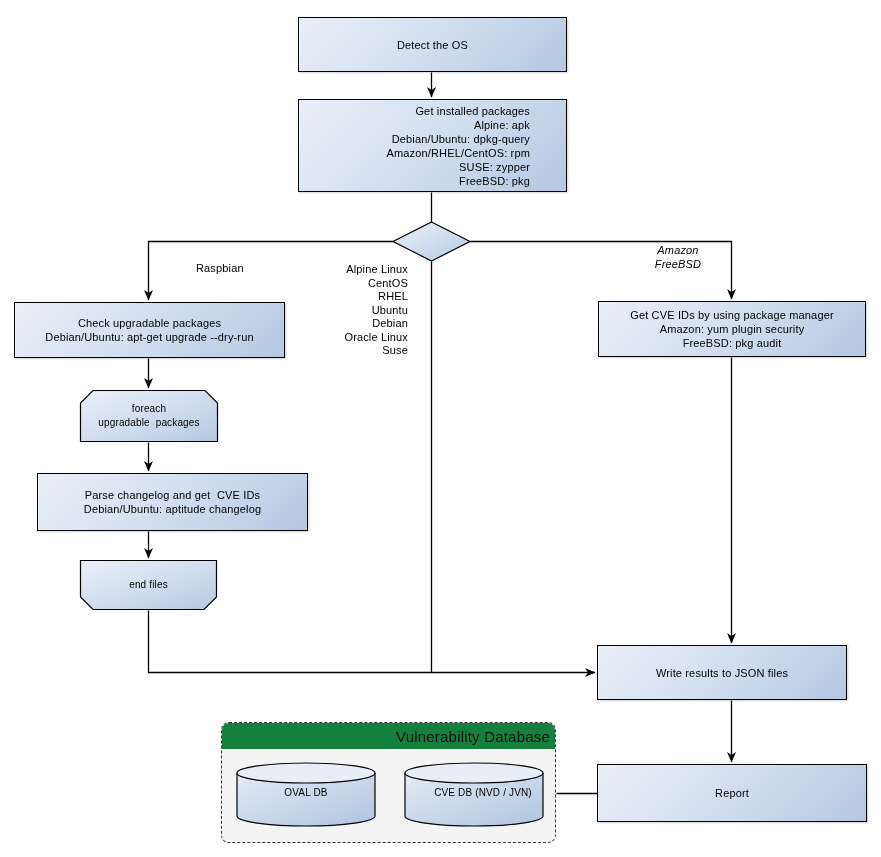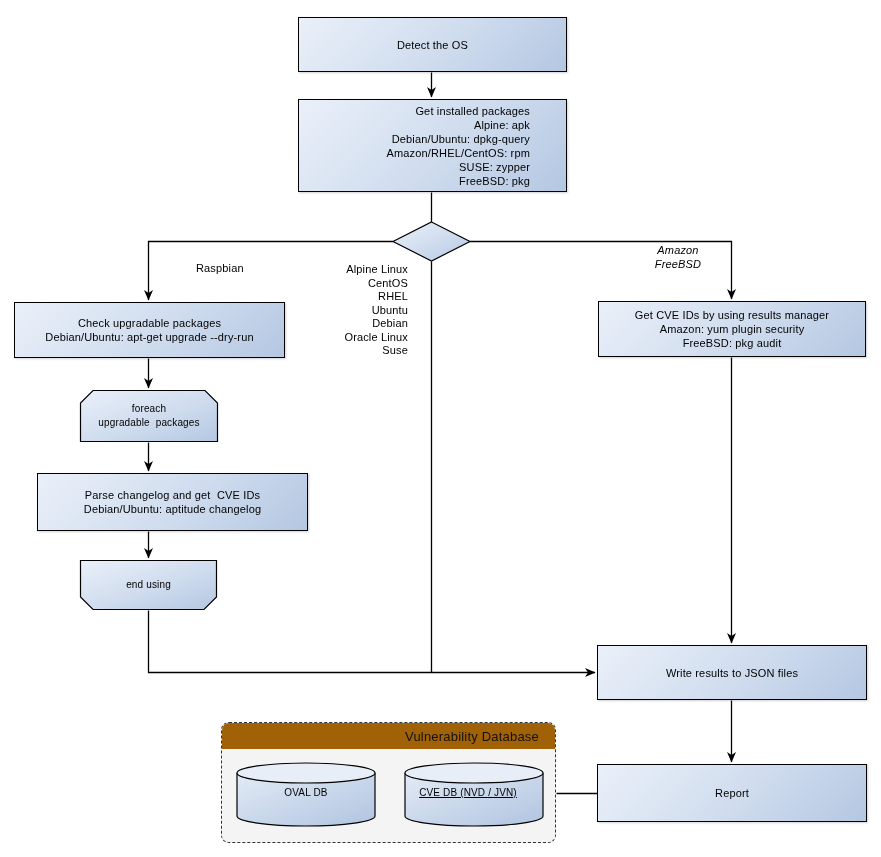--- a/index.html
+++ b/index.html
@@ -28,23 +28,23 @@
     white-space:pre-wrap; letter-spacing:0.15px;
   }
   .edge-label.right { text-align:right; }
   .edge-label.center { text-align:center;font-style:italic; }
   #db-container {
     position:absolute; left:221px; top:722px; width:335px; height:121px;
     box-sizing:border-box; border:1.2px dashed #333; border-radius:8px;
     background:#f4f4f4; overflow:hidden;
   }
   #db-header {
-    height:26px; background:#a16207;
+    height:26px; background:#15803d;
     display:flex; align-items:center; justify-content:flex-end;
-    font-size:13px; letter-spacing:0.2px; padding-right:16px; color:#111;
+    font-size:15px; letter-spacing:0.2px; padding-right:5px; color:#111;
   }
   svg.layer { position:absolute; left:0; top:0; pointer-events:none; }
 </style>
 </head>
 <body>
 
 <div id="stage">
 
   <div id="db-container">
     <div id="db-header">Vulnerability Database</div>
@@ -109,40 +109,40 @@
 
   <div class="node" style="left:14px; top:302px; width:271px; height:56px;">Check upgradable packages
 Debian/Ubuntu: apt-get upgrade --dry-run</div>
 
   <div class="shape-text" style="left:80px; top:390px; width:138px; height:52px;">foreach
 upgradable  packages</div>
 
   <div class="node" style="left:14px; top:473px; width:271px; height:58px;margin-left:23px;">Parse changelog and get  CVE IDs
 Debian/Ubuntu: aptitude changelog</div>
 
-  <div class="shape-text" style="left:80px; top:560px; width:137px; height:50px;">end using</div>
+  <div class="shape-text" style="left:80px; top:560px; width:137px; height:50px;">end files</div>
 
-  <div class="node" style="left:598px; top:301px; width:268px; height:56px;">Get CVE IDs by using results manager
+  <div class="node" style="left:598px; top:301px; width:268px; height:56px;">Get CVE IDs by using package manager
 Amazon: yum plugin security
 FreeBSD: pkg audit</div>
 
-  <div class="node" style="left:597px; top:645px; width:270px; height:55px;">Write results to JSON files</div>
+  <div class="node" style="left:597px; top:645px; width:250px; height:55px;">Write results to JSON files</div>
 
   <div class="node" style="left:597px; top:764px; width:270px; height:58px;">Report</div>
 
   <div class="edge-label" style="left:196px; top:262px;">Raspbian</div>
 
   <div class="edge-label right" style="left:288px; top:263px; width:120px;">Alpine Linux
 CentOS
 RHEL
 Ubuntu
 Debian
 Oracle Linux
 Suse</div>
 
   <div class="edge-label center" style="left:638px; top:244px; width:80px;">Amazon
 FreeBSD</div>
 
   <div class="shape-text" style="left:237px; top:784px; width:138px; height:18px;">OVAL DB</div>
 
-  <div class="shape-text" style="left:412px; top:784px; width:112px; height:18px;text-decoration:underline;">CVE DB (NVD / JVN)</div>
+  <div class="shape-text" style="left:427px; top:784px; width:112px; height:18px;">CVE DB (NVD / JVN)</div>
 
 </div>
 
 </body></html>

